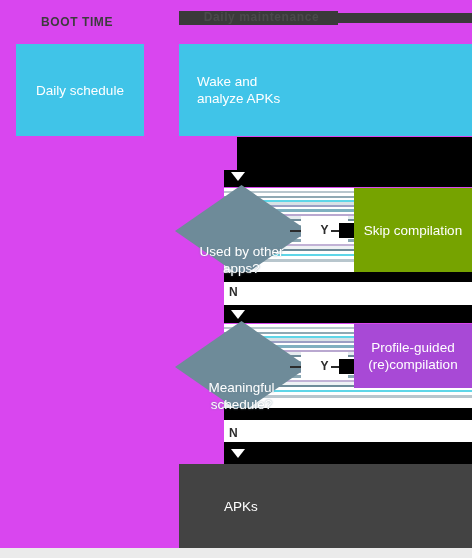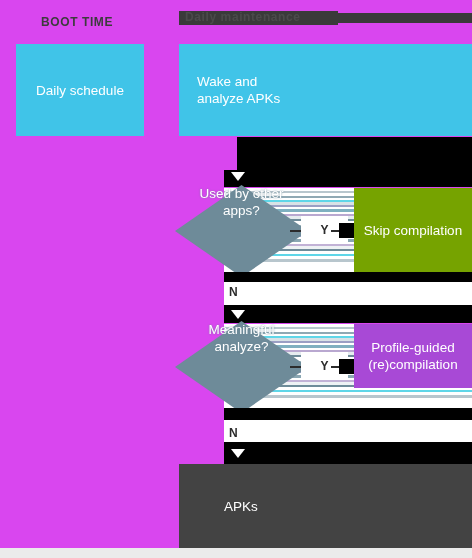--- a/index.html
+++ b/index.html
@@ -63,21 +63,21 @@
     font-size: 13.5px;
     line-height: 17px;
     white-space: pre-line;
   }
   .node.left-pad { padding-left: 18px; }
   .node.center-txt { justify-content: center; text-align: center; }
 
   
   .diamond-wrap {
     display: flex;
-    align-items: flex-start;
+    align-items: flex-end;
     justify-content: center;
   }
   .diamond-shape {
     position: absolute;
     left: 0; top: 0;
     width: 100%; height: 100%;
     background: #6e8b99;
     clip-path: polygon(50% 0%, 100% 50%, 50% 100%, 0% 50%);
   }
   .diamond-label {
@@ -123,21 +123,21 @@
     border-top: 9px solid #ffffff;
   }
 </style>
 </head>
 <body>
 
 <div id="stage">
 
   <div class="abs col-header" style="left:41px; top:15px;">BOOT TIME</div>
 
-  <div class="abs redacted-bar" style="left:179px; top:11px; width:159px; height:14px;">
+  <div class="abs redacted-bar" style="left:179px; top:11px; width:159px; height:14px;text-align:center;">
     <span class="ghost">Daily maintenance</span>
   </div>
   <div class="abs redacted-tail" style="left:338px; top:13px; width:134px; height:10px;"></div>
 
   <div class="abs node left-pad" style="left:179px; top:44px; width:293px; height:92px; background:#40c4e8;">
     <span>Wake and
 analyze APKs</span>
   </div>
 
   <div class="abs node center-txt" style="left:16px; top:44px; width:128px; height:92px; background:#40c4e8;">
@@ -240,21 +240,21 @@
     <span class="ln" style="height:3px;background:#ffffff"></span>
     <span class="ln" style="height:2px;background:#5fd6e8"></span>
     <span class="ln" style="height:3px;background:#ffffff"></span>
     <span class="ln" style="height:3px;background:#b8c6cd"></span>
     <span class="ln" style="height:4px;background:#ffffff"></span>
   </div>
 
   <div class="abs diamond-wrap" style="left:175px; top:321px; width:133px; height:92px;">
     <div class="diamond-shape"></div>
     <div class="diamond-label">Meaningful
-analyze?</div>
+schedule?</div>
   </div>
 
   <div class="abs dash" style="left:290px; top:366px; width:11px; height:2px;"></div>
   <div class="abs edge-label" style="left:301px; top:352px; width:47px; height:28px;">
     <span>Y</span>
   </div>
   <div class="abs dash" style="left:331px; top:366px; width:11px; height:2px;"></div>
   <div class="abs glitch-black" style="left:339px; top:359px; width:16px; height:15px;"></div>
 
   <div class="abs node center-txt" style="left:354px; top:324px; width:118px; height:64px; background:#a849d6;">

